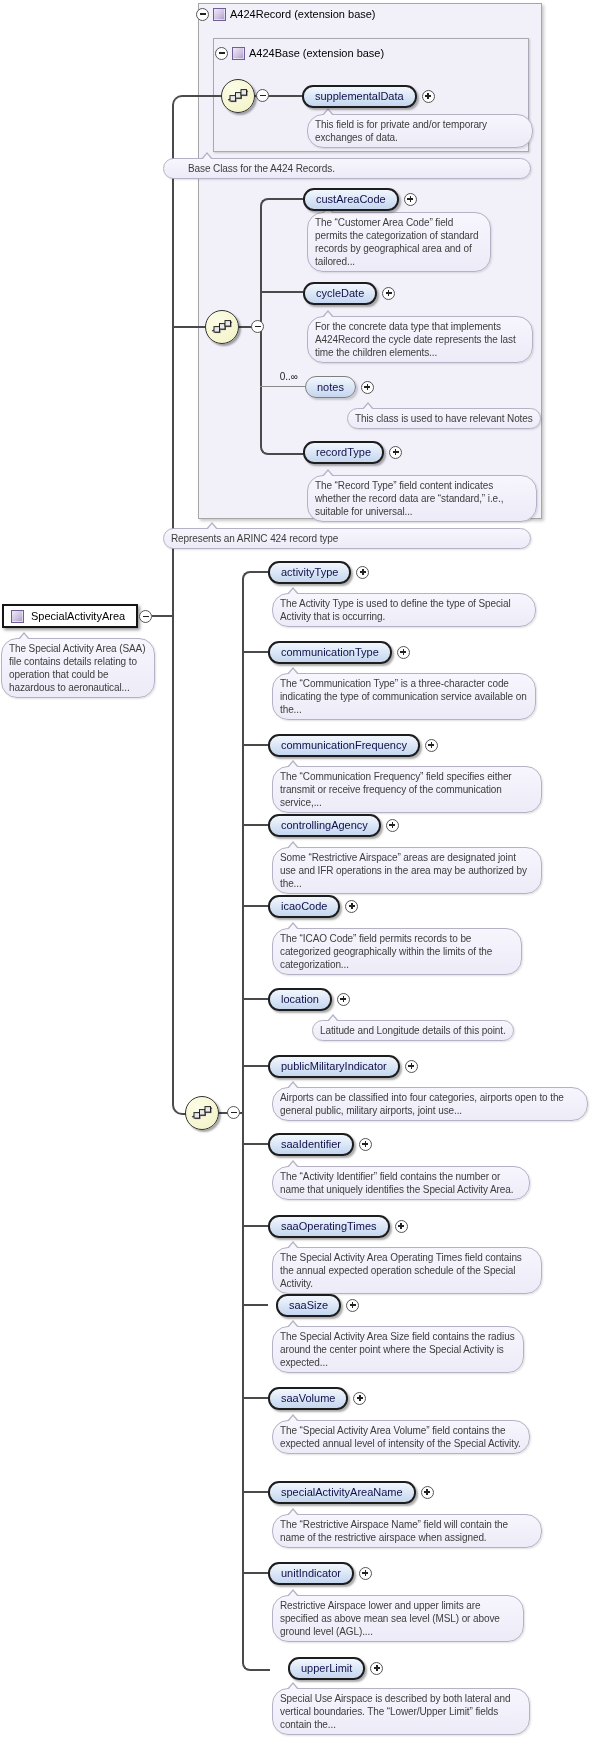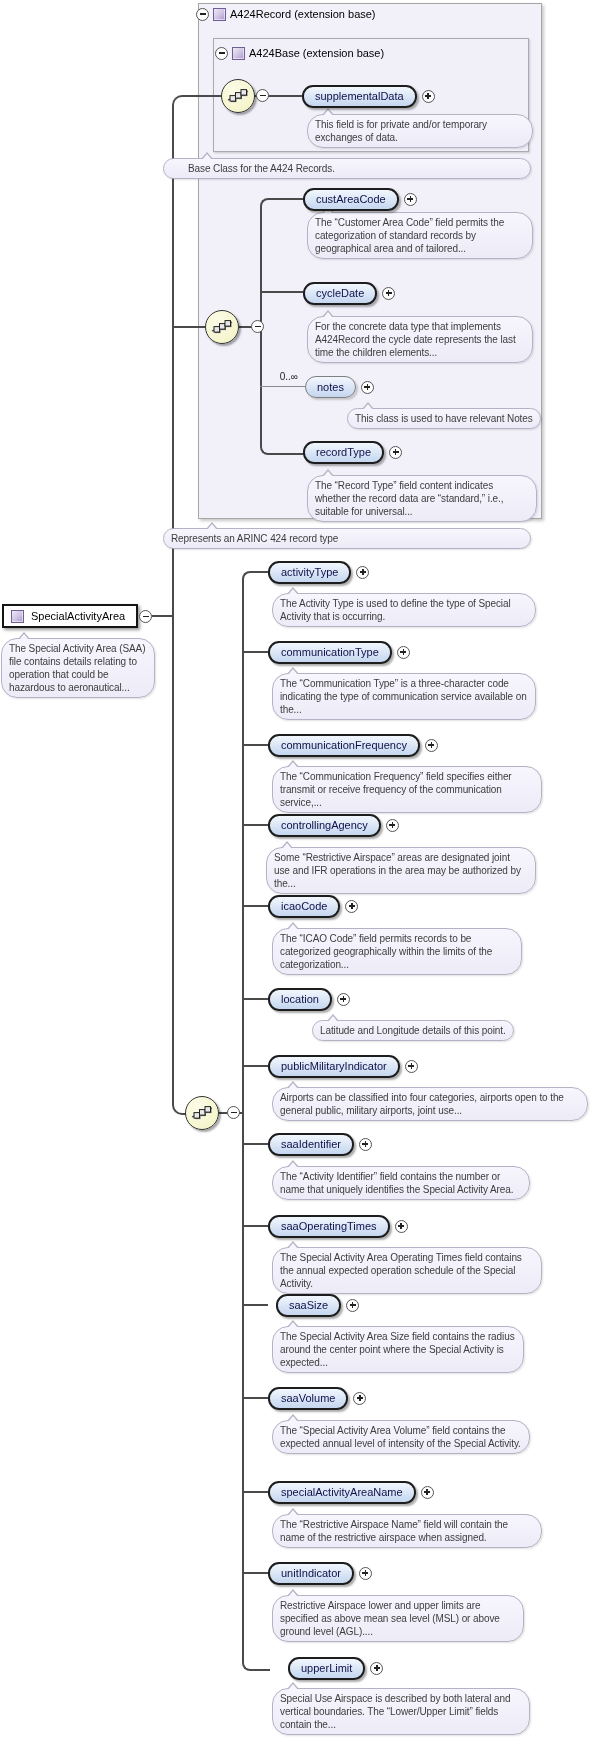--- a/index.html
+++ b/index.html
@@ -228,31 +228,31 @@
     <span class="capsule">unitIndicator</span>
     <span class="circ plus"></span>
   </div>
   <div class="row" style="left:268px;top:1656px;padding-left:20px;">
     <span class="capsule">upperLimit</span>
     <span class="circ plus"></span>
   </div>
 
   <div class="bubble" style="left:307px;top:114px;width:226px;"><span class="tail" style="left:14px"></span><span>This field is for private and/or temporary exchanges of data.</span></div>
   <div class="bubble" style="left:163px;top:158px;width:368px;padding-left:24px;"><span class="tail" style="left:37px"></span><span>Base Class for the A424 Records.</span></div>
-  <div class="bubble" style="left:307px;top:212px;width:226px;"><span class="tail" style="left:14px"></span><span>The “Customer Area Code” field permits the categorization of standard records by geographical area and of tailored...</span></div>
+  <div class="bubble" style="left:307px;top:212px;width:184px;"><span class="tail" style="left:14px"></span><span>The “Customer Area Code” field permits the categorization of standard records by geographical area and of tailored...</span></div>
   <div class="bubble" style="left:307px;top:316px;width:226px;"><span class="tail" style="left:14px"></span><span>For the concrete data type that implements A424Record the cycle date represents the last time the children elements...</span></div>
   <div class="bubble nw" style="left:307px;top:408px;"><span class="tail" style="left:14px"></span><span>This class is used to have relevant Notes</span></div>
   <div class="bubble" style="left:307px;top:475px;width:230px;"><span class="tail" style="left:14px"></span><span>The “Record Type” field content indicates whether the record data are “standard,” i.e., suitable for universal...</span></div>
   <div class="bubble" style="left:163px;top:528px;width:368px;"><span class="tail" style="left:42px"></span><span>Represents an ARINC 424 record type</span></div>
   <div class="bubble" style="left:1px;top:638px;width:154px;"><span class="tail" style="left:16px"></span><span>The Special Activity Area (SAA) file contains details relating to operation that could be hazardous to aeronautical...</span></div>
 
   <div class="bubble" style="left:272px;top:593px;width:264px;"><span class="tail" style="left:14px"></span><span>The Activity Type is used to define the type of Special Activity that is occurring.</span></div>
   <div class="bubble" style="left:272px;top:673px;width:264px;"><span class="tail" style="left:14px"></span><span>The “Communication Type” is a three-character code indicating the type of communication service available on the...</span></div>
   <div class="bubble" style="left:272px;top:766px;width:270px;"><span class="tail" style="left:14px"></span><span>The “Communication Frequency” field specifies either transmit or receive frequency of the communication service,...</span></div>
-  <div class="bubble" style="left:266px;top:847px;width:270px;"><span class="tail" style="left:14px"></span><span>Some “Restrictive Airspace” areas are designated joint use and IFR operations in the area may be authorized by the...</span></div>
+  <div class="bubble" style="left:272px;top:847px;width:270px;"><span class="tail" style="left:14px"></span><span>Some “Restrictive Airspace” areas are designated joint use and IFR operations in the area may be authorized by the...</span></div>
   <div class="bubble" style="left:272px;top:928px;width:250px;"><span class="tail" style="left:14px"></span><span>The “ICAO Code” field permits records to be categorized geographically within the limits of the categorization...</span></div>
   <div class="bubble nw" style="left:272px;top:1020px;"><span class="tail" style="left:14px"></span><span>Latitude and Longitude details of this point.</span></div>
   <div class="bubble" style="left:272px;top:1087px;width:316px;"><span class="tail" style="left:14px"></span><span>Airports can be classified into four categories, airports open to the general public, military airports, joint use...</span></div>
   <div class="bubble" style="left:272px;top:1166px;width:258px;"><span class="tail" style="left:14px"></span><span>The “Activity Identifier” field contains the number or name that uniquely identifies the Special Activity Area.</span></div>
   <div class="bubble" style="left:272px;top:1247px;width:270px;"><span class="tail" style="left:14px"></span><span>The Special Activity Area Operating Times field contains the annual expected operation schedule of the Special Activity.</span></div>
   <div class="bubble" style="left:272px;top:1326px;width:252px;"><span class="tail" style="left:14px"></span><span>The Special Activity Area Size field contains the radius around the center point where the Special Activity is expected...</span></div>
   <div class="bubble" style="left:272px;top:1420px;width:258px;"><span class="tail" style="left:14px"></span><span>The “Special Activity Area Volume” field contains the expected annual level of intensity of the Special Activity.</span></div>
   <div class="bubble" style="left:272px;top:1514px;width:270px;"><span class="tail" style="left:14px"></span><span>The “Restrictive Airspace Name” field will contain the name of the restrictive airspace when assigned.</span></div>
   <div class="bubble" style="left:272px;top:1595px;width:252px;"><span class="tail" style="left:14px"></span><span>Restrictive Airspace lower and upper limits are specified as above mean sea level (MSL) or above ground level (AGL)....</span></div>
   <div class="bubble" style="left:272px;top:1688px;width:258px;"><span class="tail" style="left:14px"></span><span>Special Use Airspace is described by both lateral and vertical boundaries. The “Lower/Upper Limit” fields contain the...</span></div>

